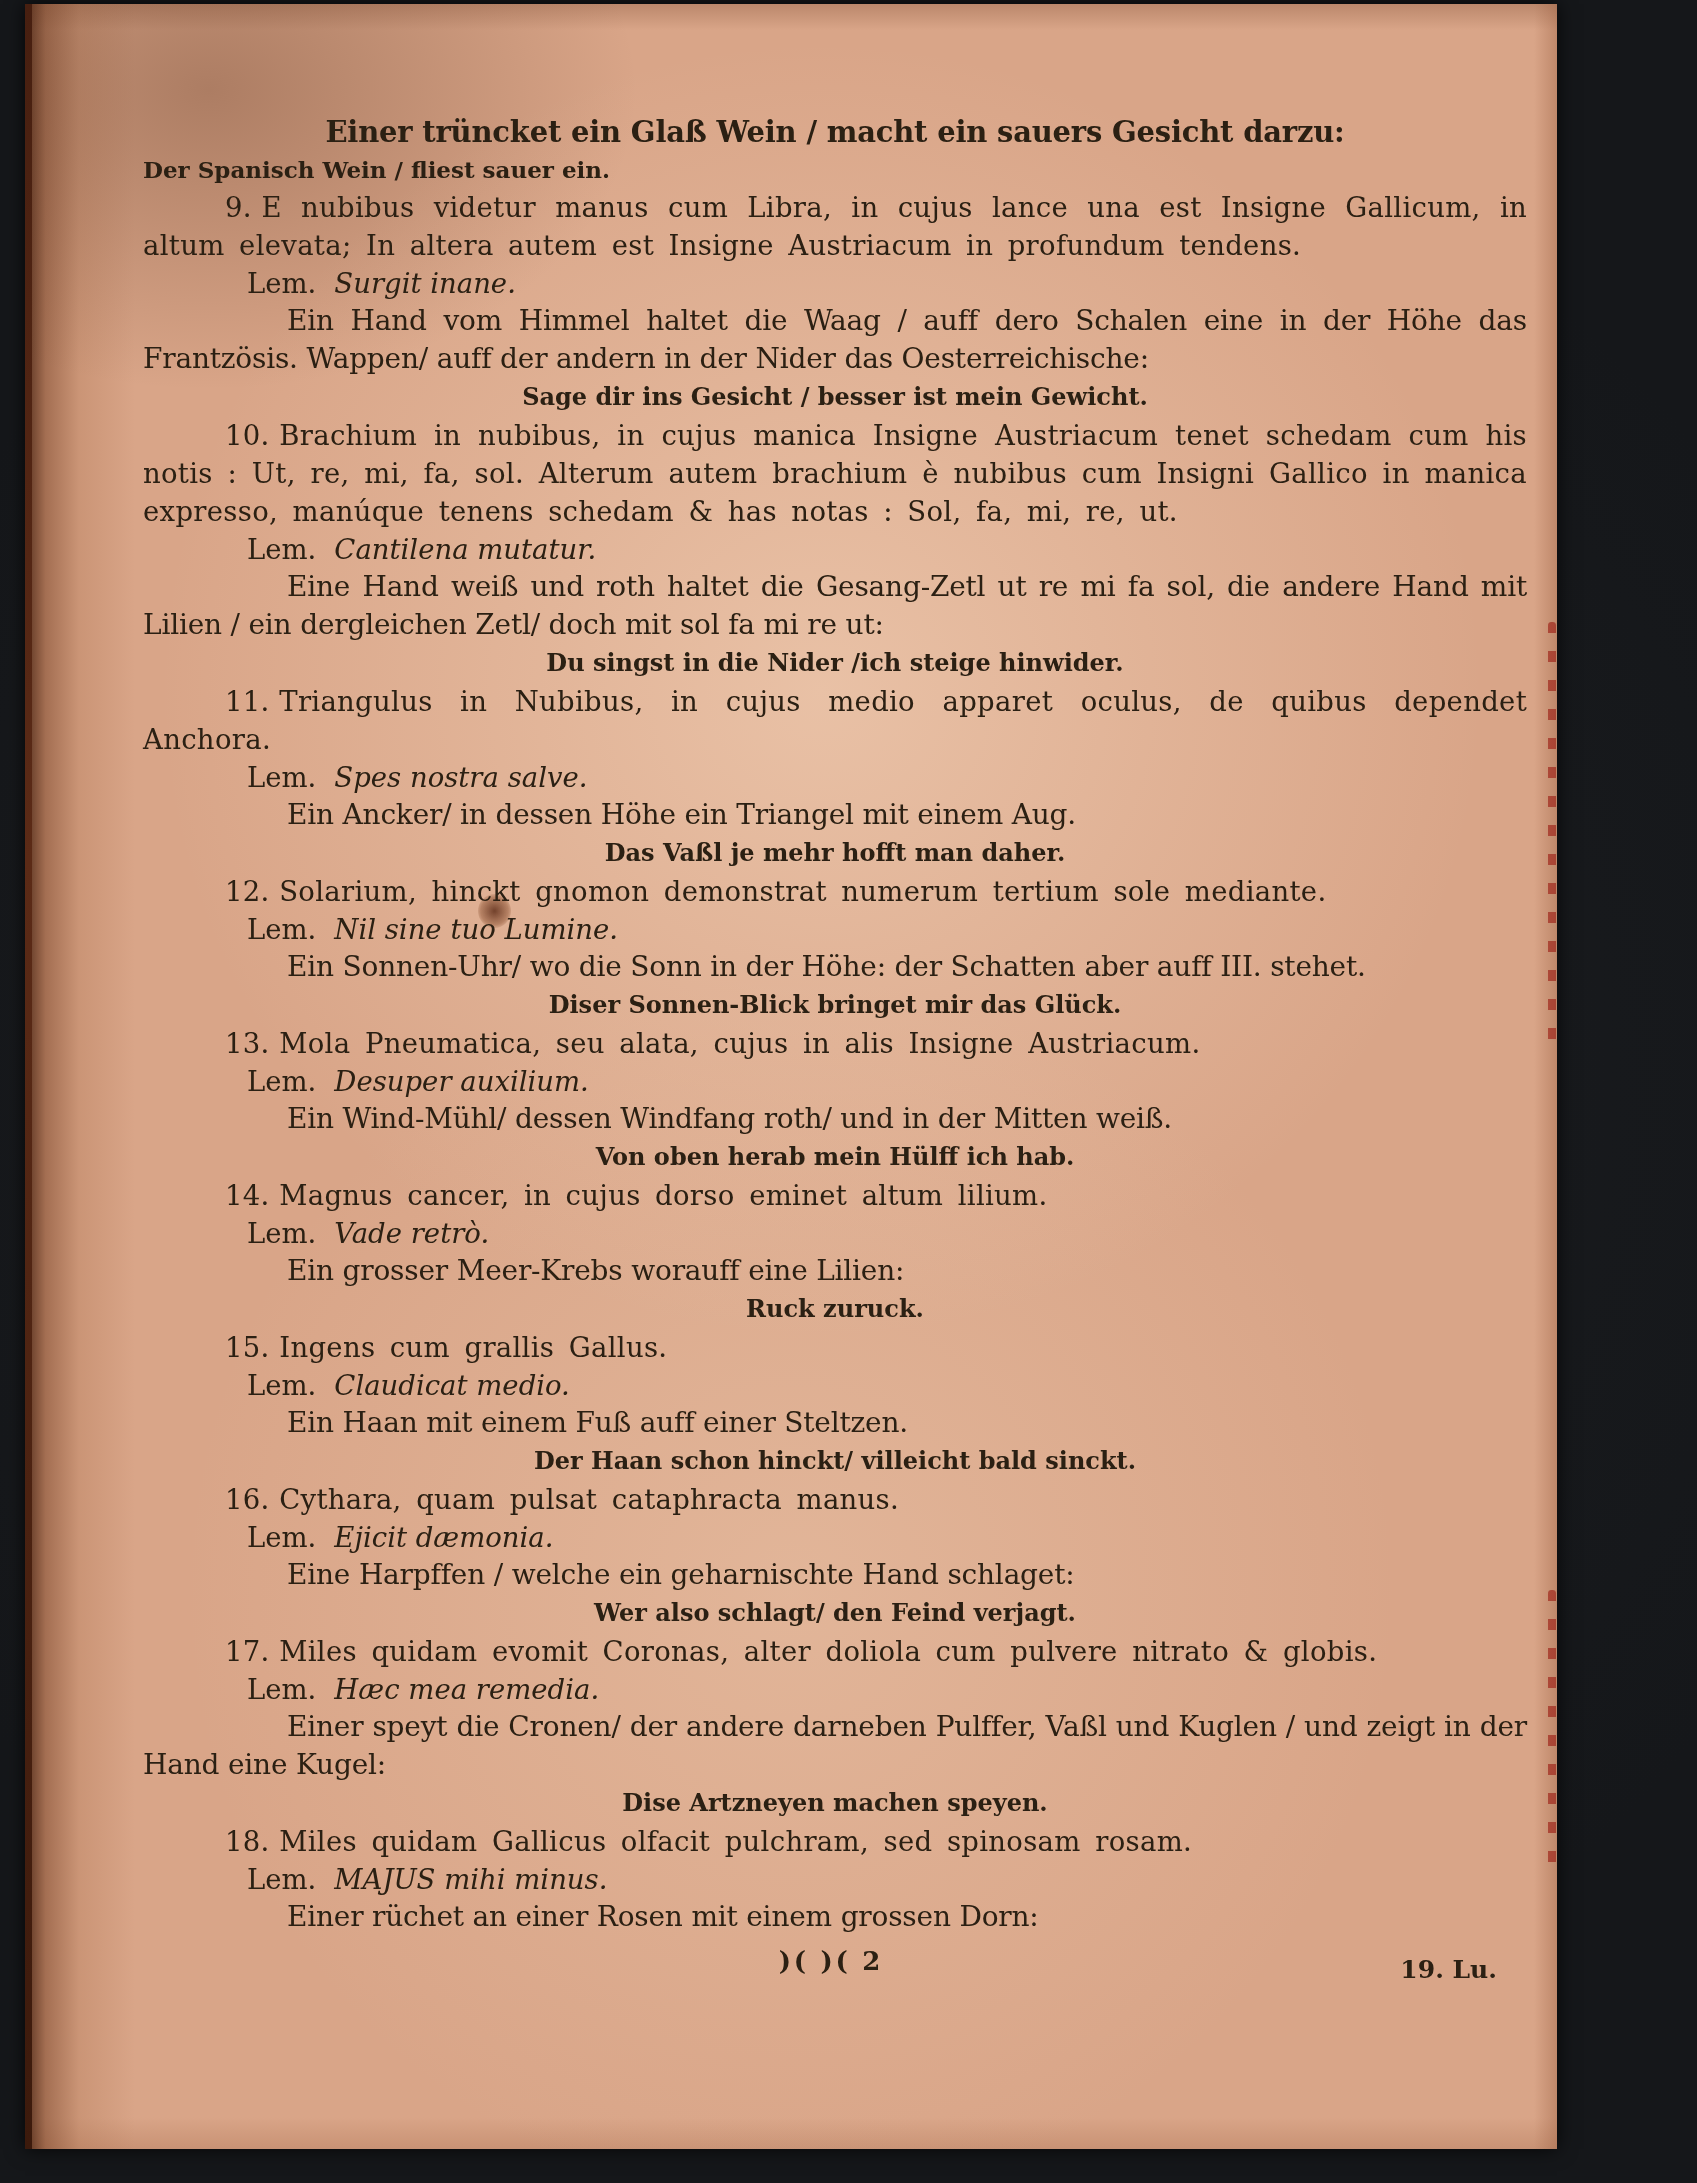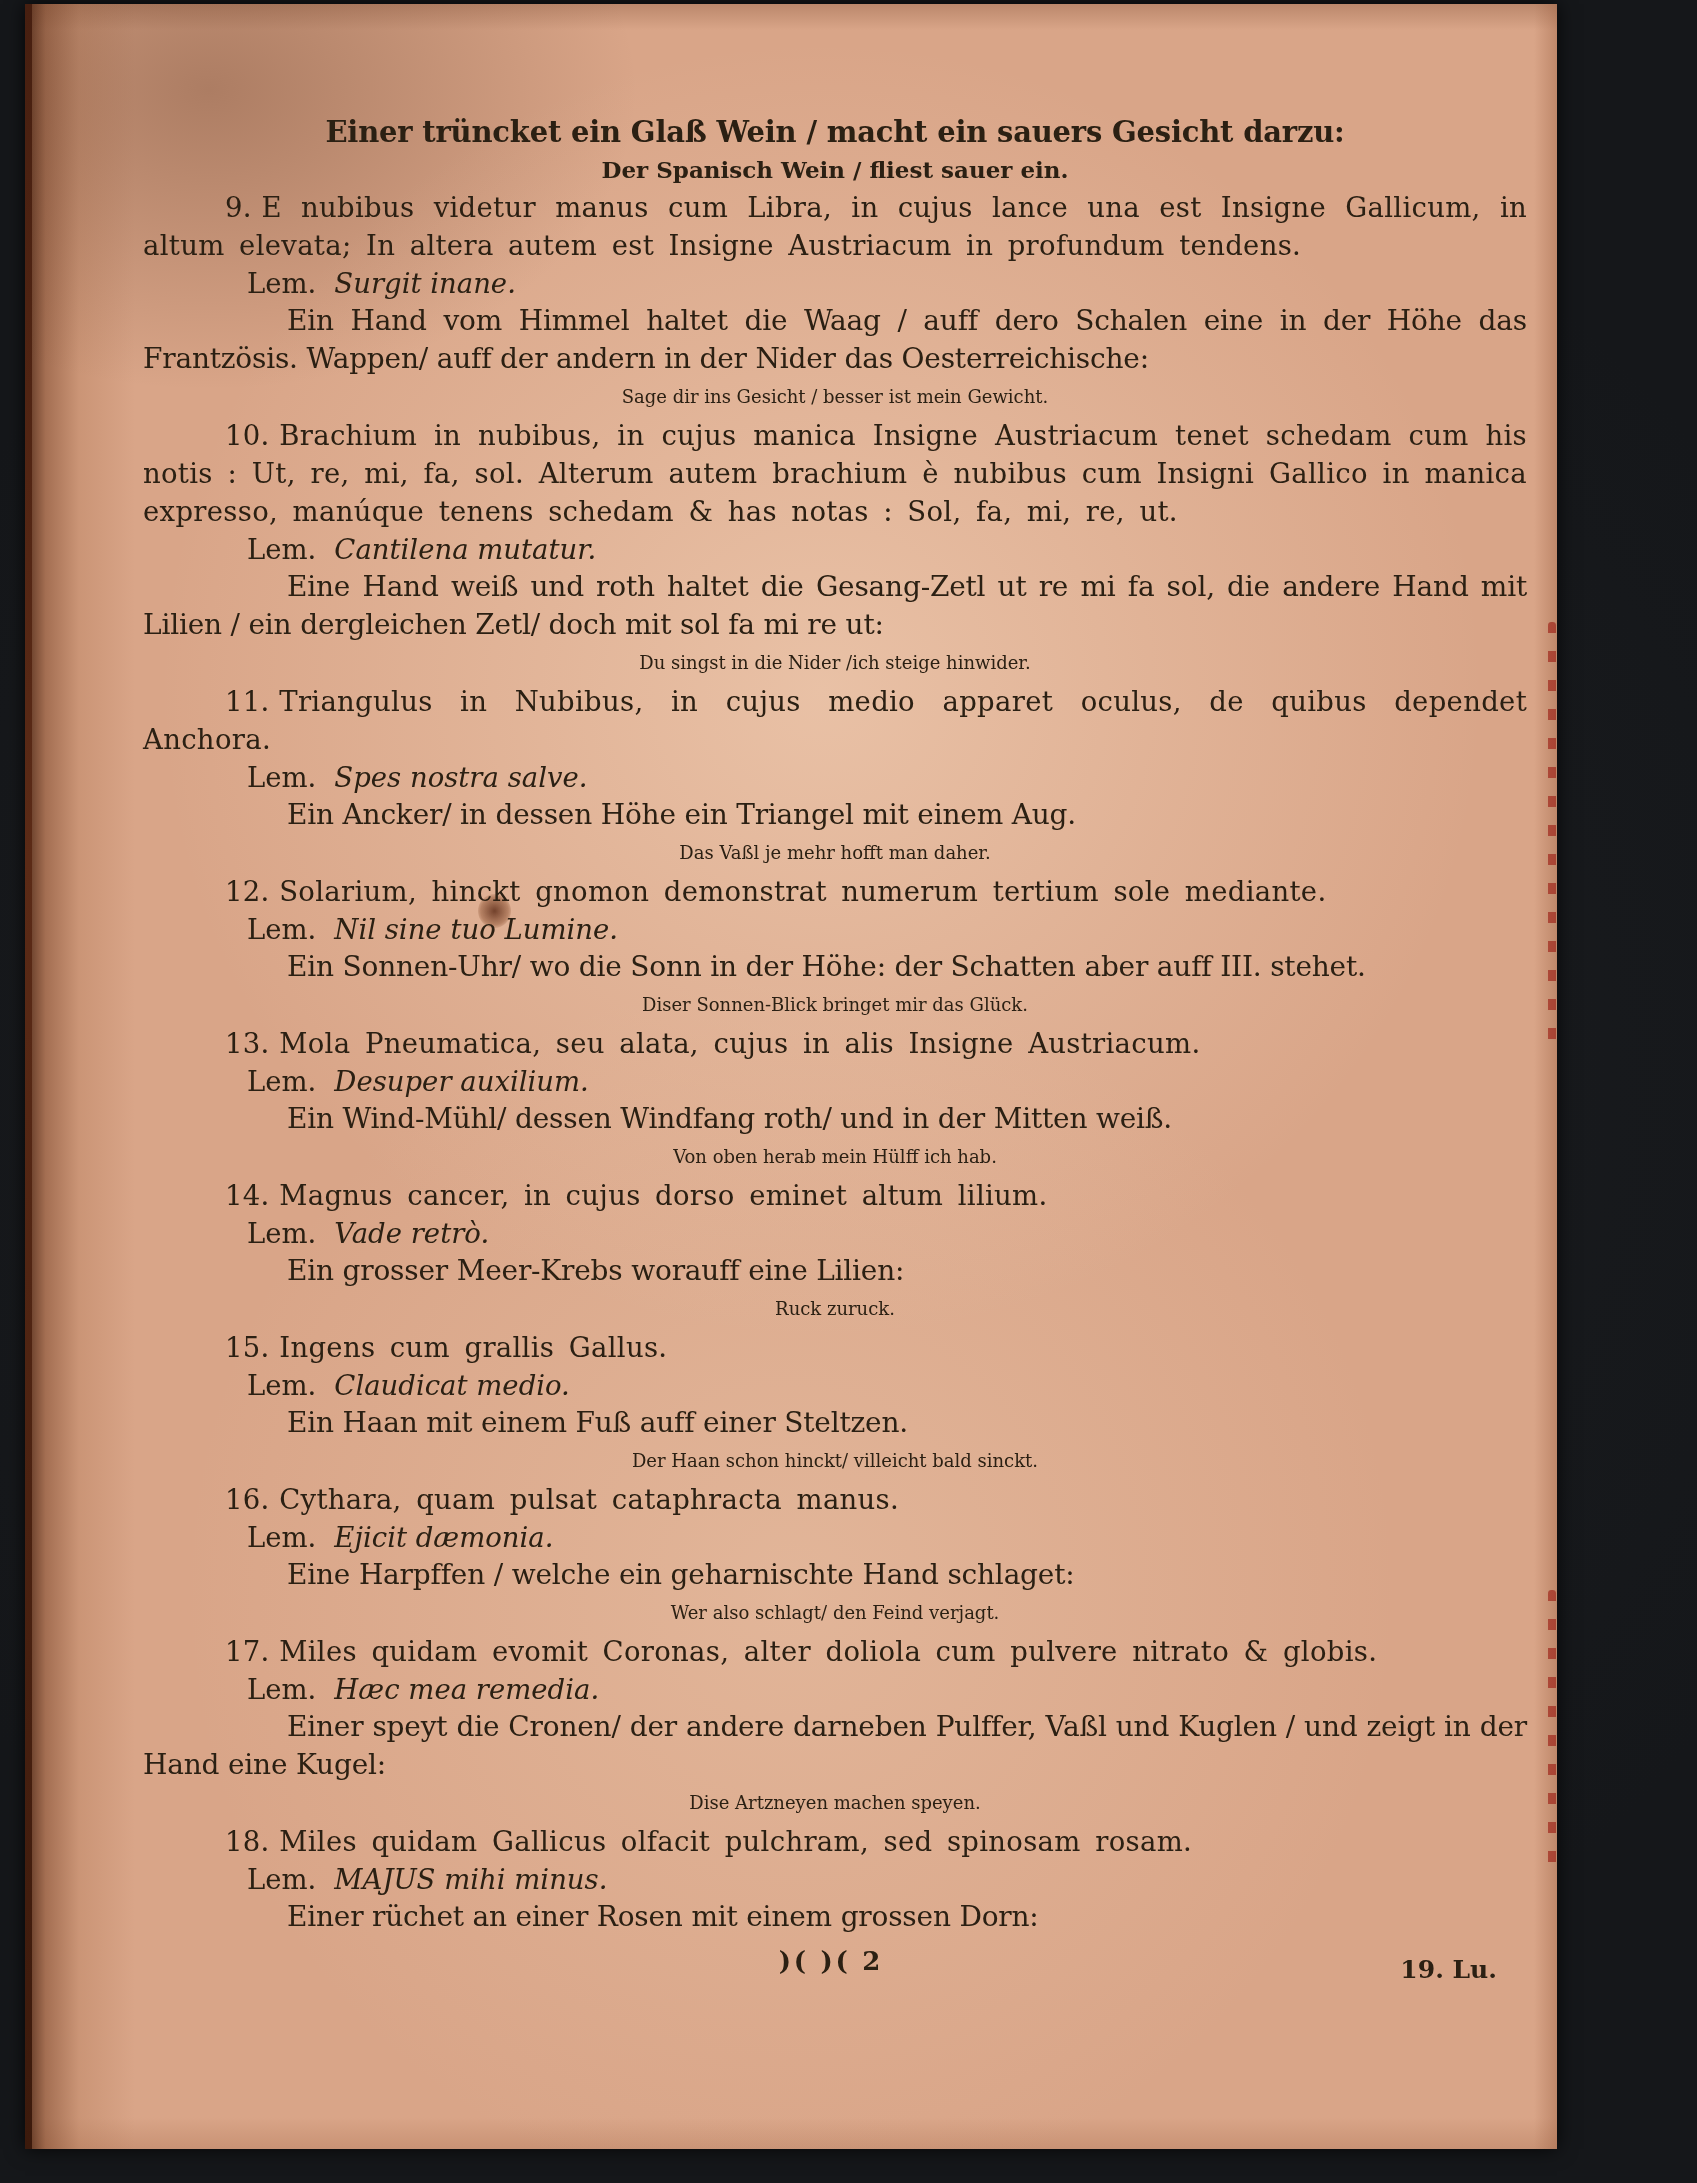--- a/index.html
+++ b/index.html
@@ -39,21 +39,21 @@
   }
   p { margin: 0; }
 
   .header1 {
     text-align: center;
     font-size: 29px; line-height: 40px;
     font-weight: 700;
     letter-spacing: -0.2px;
   }
   .header2 {
-    text-align: center;
+    text-align: left;
     font-size: 23px; line-height: 36px;
     font-weight: 700;
   }
   .latin {
     font-size: 27.5px; line-height: 38px;
     text-align: justify;
     text-indent: 82px;
     word-spacing: 5.5px;
     letter-spacing: 0.3px;
   }
@@ -64,22 +64,22 @@
   }
   .lem-text { font-style: italic; margin-left: 18px; }
   .german {
     font-size: 28px; line-height: 38px;
     font-weight: 400;
     text-align: justify;
     text-indent: 144px;
     letter-spacing: -0.2px;
   }
   .couplet {
-    font-size: 18px; line-height: 38px;
-    font-weight: 400;
+    font-size: 24px; line-height: 38px;
+    font-weight: 700;
     text-align: center;
   }
   .footer {
     position: relative;
     height: 48px;
     margin-top: 9.6px;
     font-size: 26px;
   }
   .signature {
     position: absolute; left: 50%; transform: translateX(-54%);

